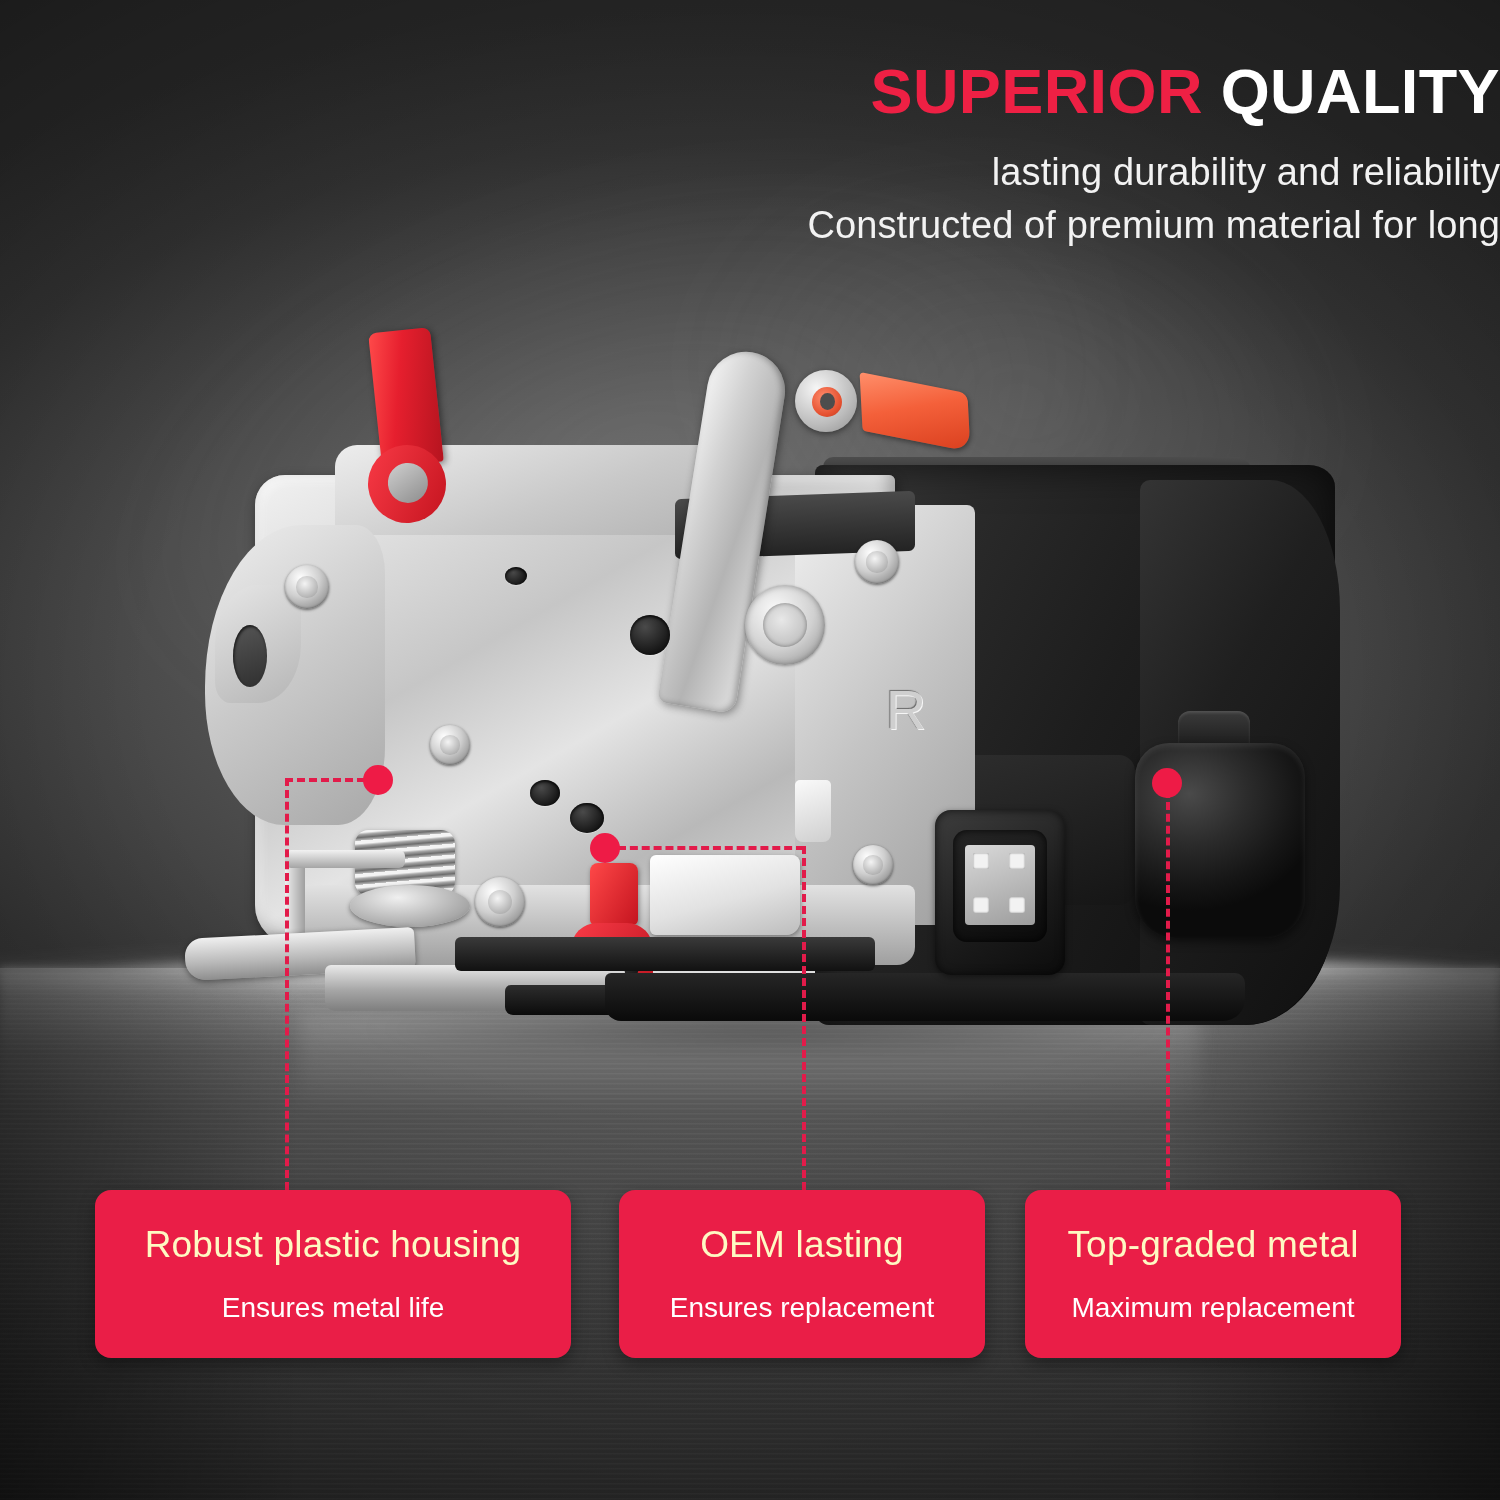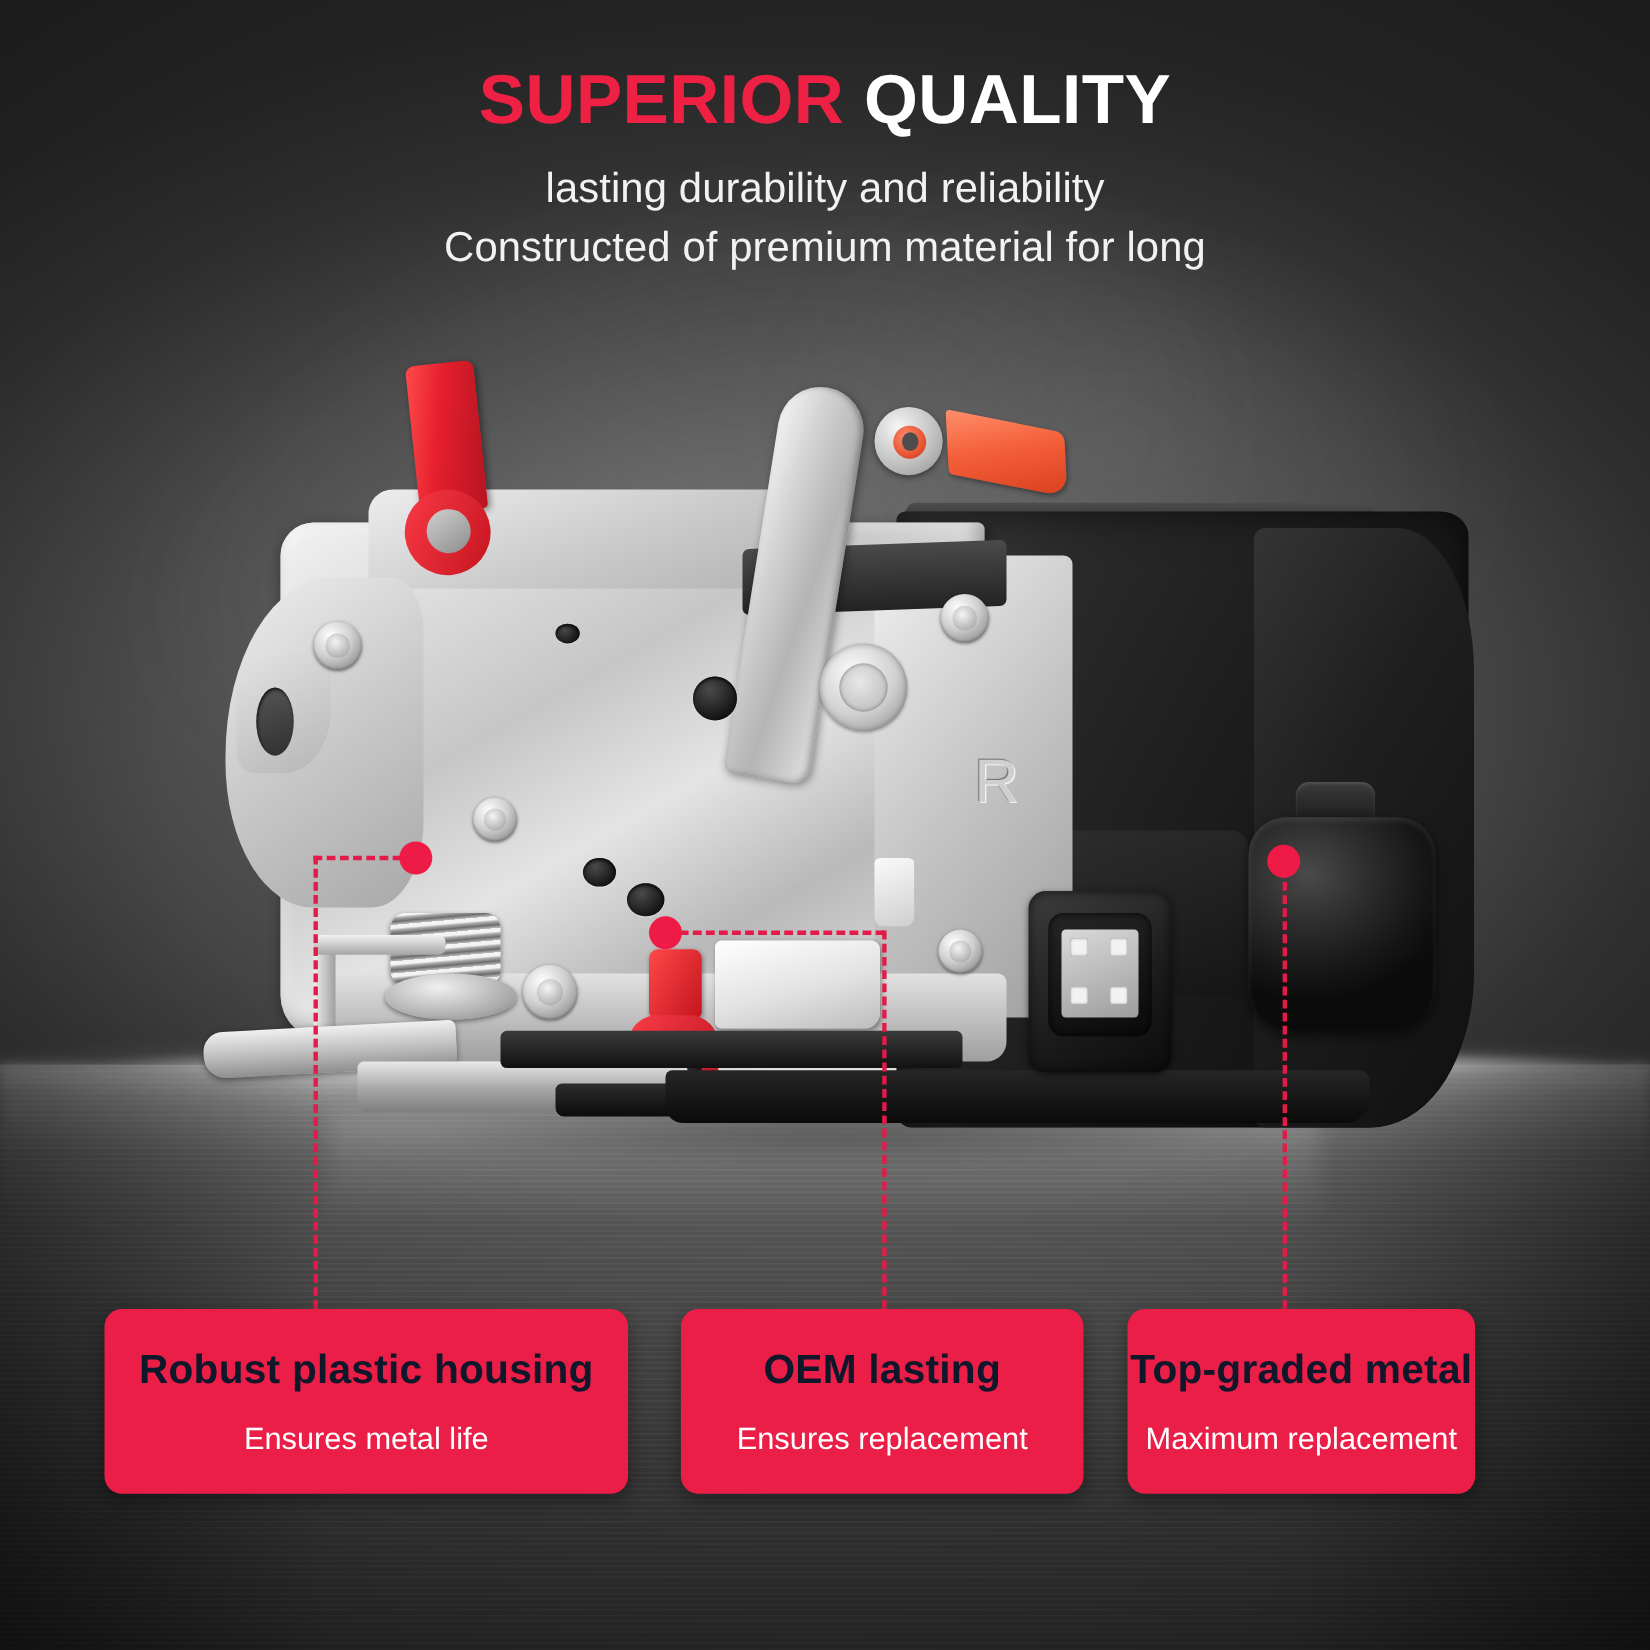--- a/index.html
+++ b/index.html
@@ -72,21 +72,21 @@
   .floor-dark-l{
     position:absolute; left:0; top:968px; width:300px; height:532px;
     background:linear-gradient(90deg, rgba(0,0,0,.38), rgba(0,0,0,0));
   }
   .floor-dark-r{
     position:absolute; right:0; top:968px; width:330px; height:532px;
     background:linear-gradient(270deg, rgba(0,0,0,.40), rgba(0,0,0,0));
   }
 
   
-  .header{ position:absolute; left:0; right:0; top:58px; text-align:center; }
+  .header{ position:absolute; left:0; right:0; top:58px; text-align:right; }
   .headline{
     font-size:63px; font-weight:bold; letter-spacing:.4px;
     line-height:1.05; white-space:nowrap;
   }
   .hl-red{ color:#EE2044; }
   .hl-white{ color:#ffffff; }
   .subhead{
     margin-top:22px; color:#f2f2f2; font-size:38px; font-weight:300;
     line-height:1.38; letter-spacing:.1px;
   }
@@ -406,23 +406,23 @@
   .callouts{ position:absolute; left:0; top:1190px; width:1500px; height:170px; z-index:50; }
   .callout{
     position:absolute; top:0; height:168px;
     background:#EA1E47; border-radius:16px;
     display:flex; flex-direction:column;
     align-items:center; justify-content:center;
     box-shadow:0 6px 16px rgba(0,0,0,.35);
   }
   .c1{ left:95px;   width:476px; }
   .c2{ left:619px;  width:366px; }
-  .c3{ left:1025px; width:316px; }
+  .c3{ left:1025px; width:376px; }
   .c-title{
-    color:#0f172a; font-weight:bold; font-size:37px; letter-spacing:.2px;
+    color:#fef9c3; font-weight:normal; font-size:37px; letter-spacing:.2px;
     white-space:nowrap;
   }
   .c-sub{
     color:#fff; font-weight:300; font-size:28px; margin-top:26px;
     white-space:nowrap;
   }
 </style>
 </head>
 <body>
 

